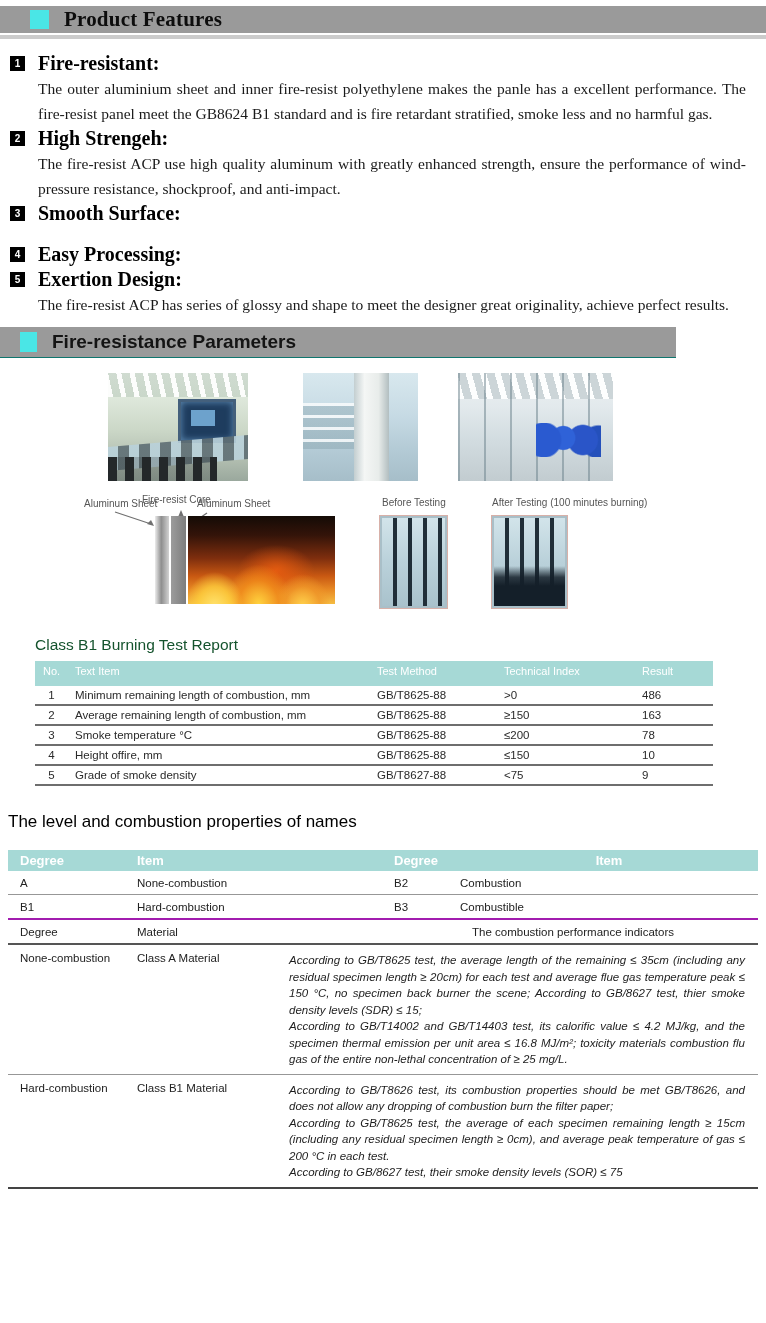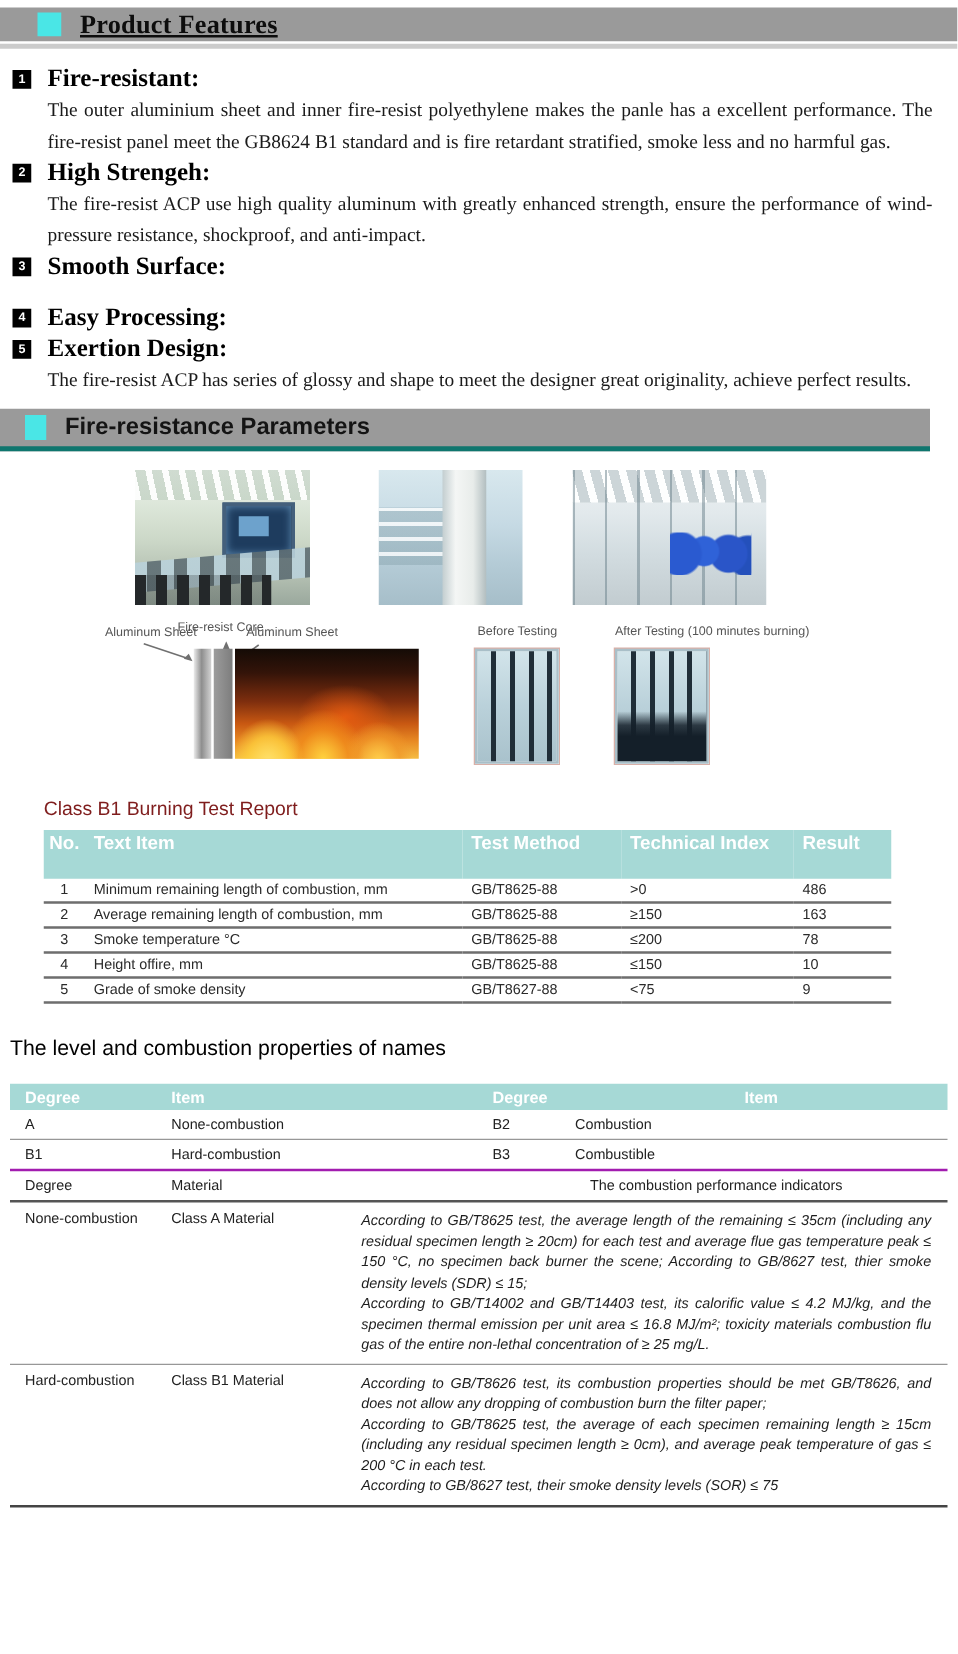--- a/index.html
+++ b/index.html
@@ -4,23 +4,23 @@
 <style>
   html,body{margin:0;padding:0;}
   body{width:766px;height:1323px;background:#fff;overflow:hidden;
        font-family:"Liberation Sans",sans-serif;color:#222;}
 
   
   .secbar{height:28px;background:#9a9a9a;display:flex;align-items:center;}
   .sq{width:19px;height:19px;background:var(--accent,#4ae6e6);flex:0 0 auto;}
   .bar1{margin-top:6px;height:27px;}
   .bar1 .sq{margin-left:30px;}
-  .bar1 .title{font:bold 21px/27px "Liberation Serif",serif;color:#0d0d0d;margin-left:15px;letter-spacing:.2px;text-decoration:underline;}
+  .bar1 .title{font:bold 21px/27px "Liberation Serif",serif;color:#0d0d0d;margin-left:15px;letter-spacing:.2px;}
   .barshadow{height:4px;background:#cbcbcb;margin-top:2px;}
-  .bar2{width:744px;height:30px;margin-top:10px;border-bottom:4px solid #0f766e;text-align:right;}
+  .bar2{width:676px;height:30px;margin-top:10px;border-bottom:1px solid #0f766e;text-align:right;}
   .bar2 .sq{margin-left:20px;width:17px;height:20px;}
   .bar2 .title{font:bold 19px/30px "Liberation Sans",sans-serif;color:#141414;margin-left:15px;}
 
   
   .features{padding:12px 20px 0 0;}
   .feat-head{display:flex;align-items:flex-start;padding-left:10px;}
   .badge{width:15px;height:15px;background:#000;color:#fff;font:bold 10px/15px "Liberation Sans",sans-serif;
          text-align:center;margin-top:5px;flex:0 0 auto;}
   .feat-title{font:bold 20px/25px "Liberation Serif",serif;color:#000;margin-left:13px;}
   .feat-body{margin-left:38px;font:15.5px/25px "Liberation Serif",serif;color:#1a1a1a;text-align:justify;}
@@ -79,24 +79,24 @@
   .testpanel{position:absolute;top:158px;height:88px;border:2px solid #a9bfc8;box-shadow:0 0 0 1px #d8b0a8;
     background:linear-gradient(180deg,#d2e4ea 0%,#bad1da 50%,#a9c2cc 100%);}
   .testpanel .stripes{position:absolute;left:0;top:0;width:100%;height:100%;
     background:repeating-linear-gradient(90deg,transparent 0 11px,#202e38 11px 15px);}
   .panel-before{left:380px;width:63px;}
   .panel-after{left:492px;width:71px;}
   .panel-after .burn{position:absolute;left:0;right:0;bottom:0;height:45%;
     background:linear-gradient(0deg,#141f29 50%,rgba(20,31,41,.85) 72%,rgba(20,31,41,0) 100%);}
 
   
-  .t1-title{margin:8px 0 7px 35px;font:15.5px "Liberation Sans",sans-serif;color:#7f1d1d;}
+  .t1-title{margin:8px 0 7px 35px;font:15.5px "Liberation Sans",sans-serif;color:#14532d;}
   table.t1{margin-left:35px;width:678px;border-collapse:collapse;font:11.5px "Liberation Sans",sans-serif;color:#2a2a2a;}
-  .t1 th{background:var(--teal,#a6d9d6);color:#fff;font-weight:bold;font-size:15px;text-align:left;
-         padding:2px 0 20px 7px;height:15px;}
+  .t1 th{background:var(--teal,#a6d9d6);color:#fff;font-weight:normal;font-size:11px;text-align:left;
+         padding:2px 0 8px 7px;height:15px;}
   .t1 th.cno{text-align:center;padding-left:0;}
   .t1 td{border-bottom:2px solid #6e6e6e;padding:3px 0 3px 7px;}
   .t1 td.cno{text-align:center;padding-left:0;}
 
   
   .t2-title{margin:26px 0 18px 8px;font:17px "Liberation Sans",sans-serif;color:#000;}
   .t2{margin-left:8px;width:750px;font:11.5px "Liberation Sans",sans-serif;color:#222;}
   .t2h{display:grid;grid-template-columns:122px 258px 72px 298px;background:var(--teal,#a6d9d6);
        color:#fff;font-weight:bold;font-size:13px;height:21px;align-items:center;}
   .t2h .c1{padding-left:12px;}  .t2h .c2{padding-left:7px;}  .t2h .c3{padding-left:6px;}

